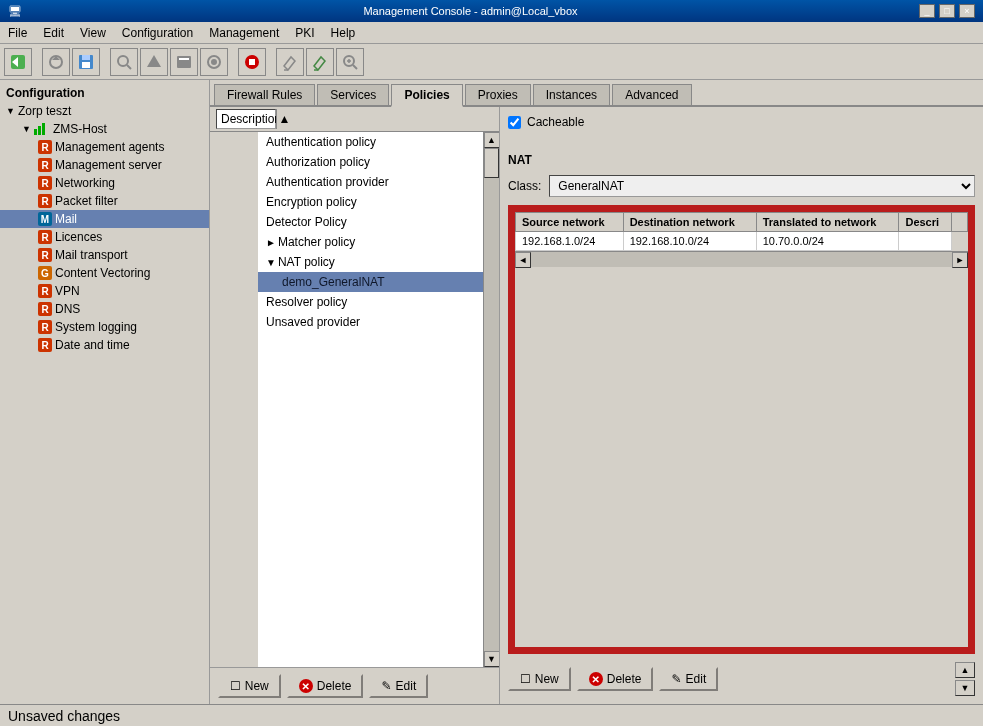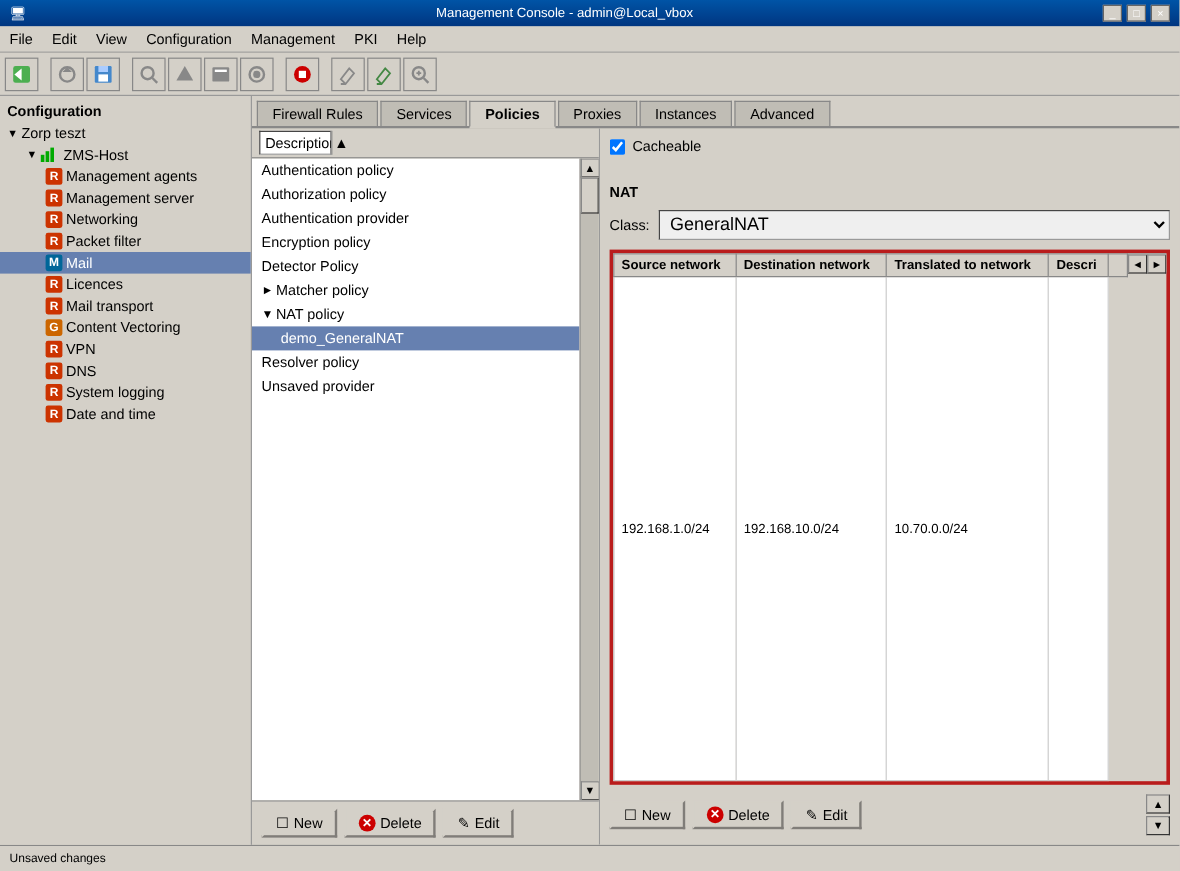--- a/index.html
+++ b/index.html
@@ -166,21 +166,21 @@
       overflow-y: auto;
       background: white;
     }
     .policy-item {
       padding: 3px 12px;
       cursor: pointer;
       display: flex;
       align-items: center;
       gap: 4px;
     }
-    .policy-item.selected { background: #6680b0; color: #ffffff; }
+    .policy-item.selected { background: #6680b0; color: #0f172a; }
     .policy-group {
       display: flex;
       align-items: center;
       padding: 3px 4px;
       cursor: pointer;
       font-weight: normal;
     }
     .expand-arrow { font-size: 10px; margin-right: 2px; }
 
     
@@ -231,31 +231,31 @@
     .class-row {
       display: flex;
       align-items: center;
       gap: 8px;
       margin-bottom: 8px;
     }
     .class-row label { font-size: 12px; }
     .class-select {
       flex: 1;
       padding: 2px 4px;
-      font-size: 15px;
+      font-size: 12px;
       border: 1px inset #999;
     }
 
     
     #nat-table-container {
       flex: 1;
-      border: 3px solid #b91c1c;
+      border: 7px solid #b91c1c;
       overflow: hidden;
       display: flex;
-      flex-direction: row;
+      flex-direction: column;
     }
     #nat-table {
       width: 100%;
       border-collapse: collapse;
       font-size: 11px;
     }
     #nat-table th {
       background: #d4d0c8;
       border: 1px solid #888;
       padding: 3px 6px;
@@ -295,21 +295,21 @@
     }
 
     
     #statusbar {
       height: 22px;
       background: #d4d0c8;
       border-top: 1px solid #888;
       display: flex;
       align-items: center;
       padding: 0 8px;
-      font-size: 10px;
+      font-size: 14px;
     }
 
     
     .v-scroll {
       width: 16px;
       background: #d4d0c8;
       border-left: 1px solid #888;
       display: flex;
       flex-direction: column;
       align-items: center;
@@ -552,21 +552,21 @@
       <div class="tab">Advanced</div>
     </div>
 
     <div id="policy-panel">
 
       <div id="policy-list">
         <div id="policy-list-header">
           <div style="width:60px; border: 1px inset #999; background:white; padding: 2px 4px; font-size:12px; margin-left:2px;">Description</div>
           <div style="width:16px; background:#d4d0c8; border-left:1px solid #888; display:flex; align-items:center; justify-content:center; cursor:pointer;">▲</div>
         </div>
-        <div style="display:flex; flex:1; overflow:hidden;">
+        <div style="display:flex; flex:1; overflow:hidden;margin-left:48px;">
           <div id="policy-list-scroll" style="flex:1; overflow-y:auto; background:white;">
 
           <div class="policy-item" style="padding-left: 8px;">
                 <span>Authentication policy</span>
               </div>
               <div class="policy-item" style="padding-left: 8px;">
                 <span>Authorization policy</span>
               </div>
               <div class="policy-item" style="padding-left: 8px;">
                 <span>Authentication provider</span>

